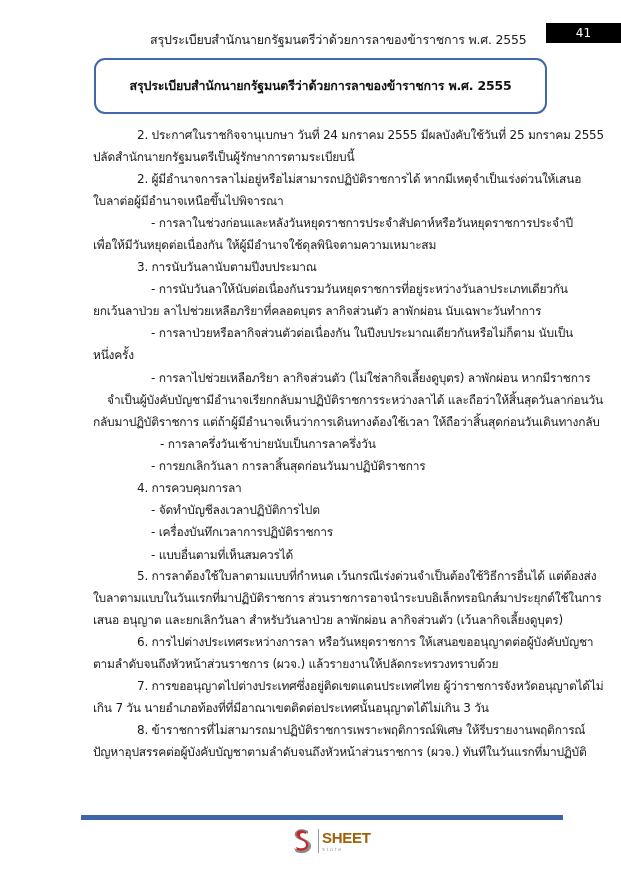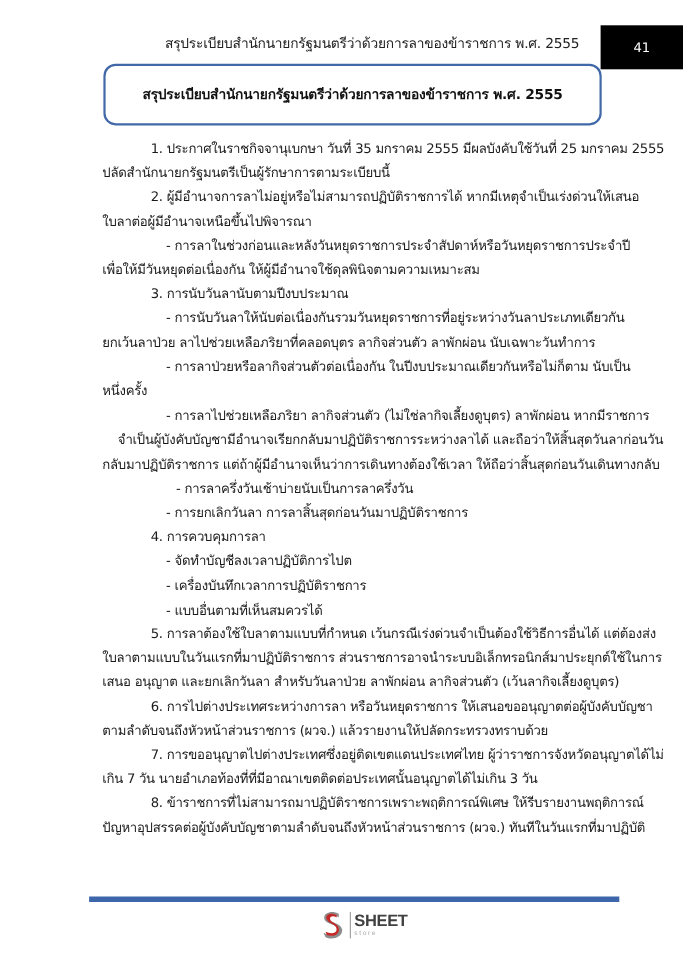--- a/index.html
+++ b/index.html
@@ -24,21 +24,21 @@
     font-size: 12.5px;
     color: #222;
     white-space: nowrap;
     letter-spacing: -0.2px;
   }
   .page-number-box {
     position: absolute;
     top: 23px;
     left: 546px;
     width: 75px;
-    height: 40px;
+    height: 20px;
     background: #000;
     color: #fff;
     font-size: 12px;
     display: flex;
     align-items: center;
     justify-content: center;
   }
   .title-box {
     position: absolute;
     top: 58px;
@@ -103,21 +103,21 @@
   }
   .logo-text {
     display: flex;
     flex-direction: column;
     line-height: 1;
   }
   .logo-word {
     font-family: "Liberation Sans", sans-serif;
     font-weight: bold;
     font-size: 15px;
-    color: #404040;
+    color: #a16207;
     letter-spacing: -0.3px;
   }
   .logo-sub {
     font-family: "Liberation Sans", sans-serif;
     font-size: 6px;
     color: #aaa;
     letter-spacing: 1.5px;
     margin-top: 1px;
   }
 </style>
@@ -125,21 +125,21 @@
 <body>
 
 <div class="running-header">สรุประเบียบสำนักนายกรัฐมนตรีว่าด้วยการลาของข้าราชการ พ.ศ. 2555</div>
 <div class="page-number-box">41</div>
 
 <div class="title-box">
   <span class="title-text">สรุประเบียบสำนักนายกรัฐมนตรีว่าด้วยการลาของข้าราชการ พ.ศ. 2555</span>
 </div>
 
 <div class="body-lines" id="body-lines">
-    <div class="line" style="left: 137px; top: 0px;">1. ประกาศในราชกิจจานุเบกษา วันที่ 35 มกราคม 2555 มีผลบังคับใช้วันที่ 25 มกราคม 2555</div>
+    <div class="line" style="left: 137px; top: 0px;">2. ประกาศในราชกิจจานุเบกษา วันที่ 24 มกราคม 2555 มีผลบังคับใช้วันที่ 25 มกราคม 2555</div>
     <div class="line" style="left: 93px; top: 22px;">ปลัดสำนักนายกรัฐมนตรีเป็นผู้รักษาการตามระเบียบนี้</div>
     <div class="line" style="left: 137px; top: 44px;">2. ผู้มีอำนาจการลาไม่อยู่หรือไม่สามารถปฏิบัติราชการได้ หากมีเหตุจำเป็นเร่งด่วนให้เสนอ</div>
     <div class="line" style="left: 93px; top: 66px;">ใบลาต่อผู้มีอำนาจเหนือขึ้นไปพิจารณา</div>
     <div class="line" style="left: 151px; top: 88px;">- การลาในช่วงก่อนและหลังวันหยุดราชการประจำสัปดาห์หรือวันหยุดราชการประจำปี</div>
     <div class="line" style="left: 93px; top: 110px;">เพื่อให้มีวันหยุดต่อเนื่องกัน ให้ผู้มีอำนาจใช้ดุลพินิจตามความเหมาะสม</div>
     <div class="line" style="left: 137px; top: 132px;">3. การนับวันลานับตามปีงบประมาณ</div>
     <div class="line" style="left: 151px; top: 154px;">- การนับวันลาให้นับต่อเนื่องกันรวมวันหยุดราชการที่อยู่ระหว่างวันลาประเภทเดียวกัน</div>
     <div class="line" style="left: 93px; top: 176px;">ยกเว้นลาป่วย  ลาไปช่วยเหลือภริยาที่คลอดบุตร ลากิจส่วนตัว ลาพักผ่อน นับเฉพาะวันทำการ</div>
     <div class="line" style="left: 151px; top: 198px;">- การลาป่วยหรือลากิจส่วนตัวต่อเนื่องกัน ในปีงบประมาณเดียวกันหรือไม่ก็ตาม นับเป็น</div>
     <div class="line" style="left: 93px; top: 220px;">หนึ่งครั้ง</div>

